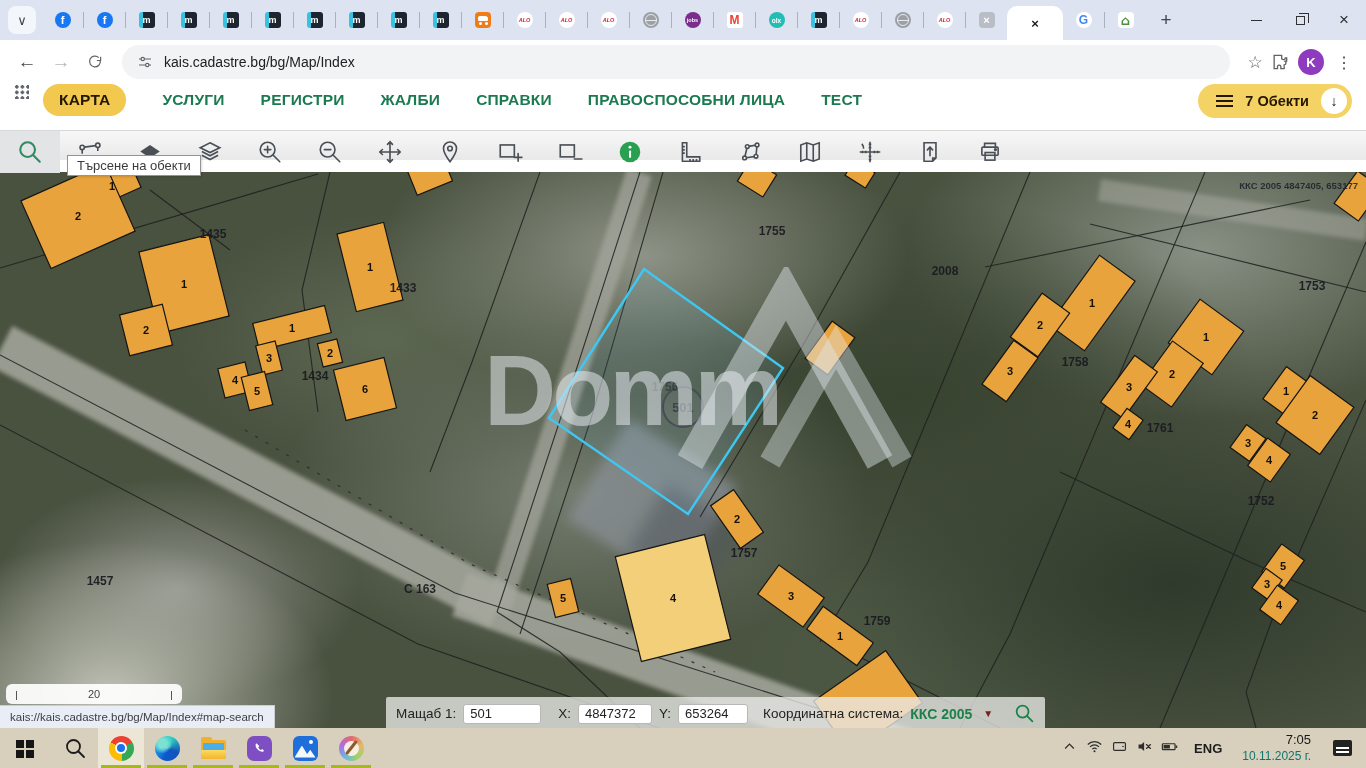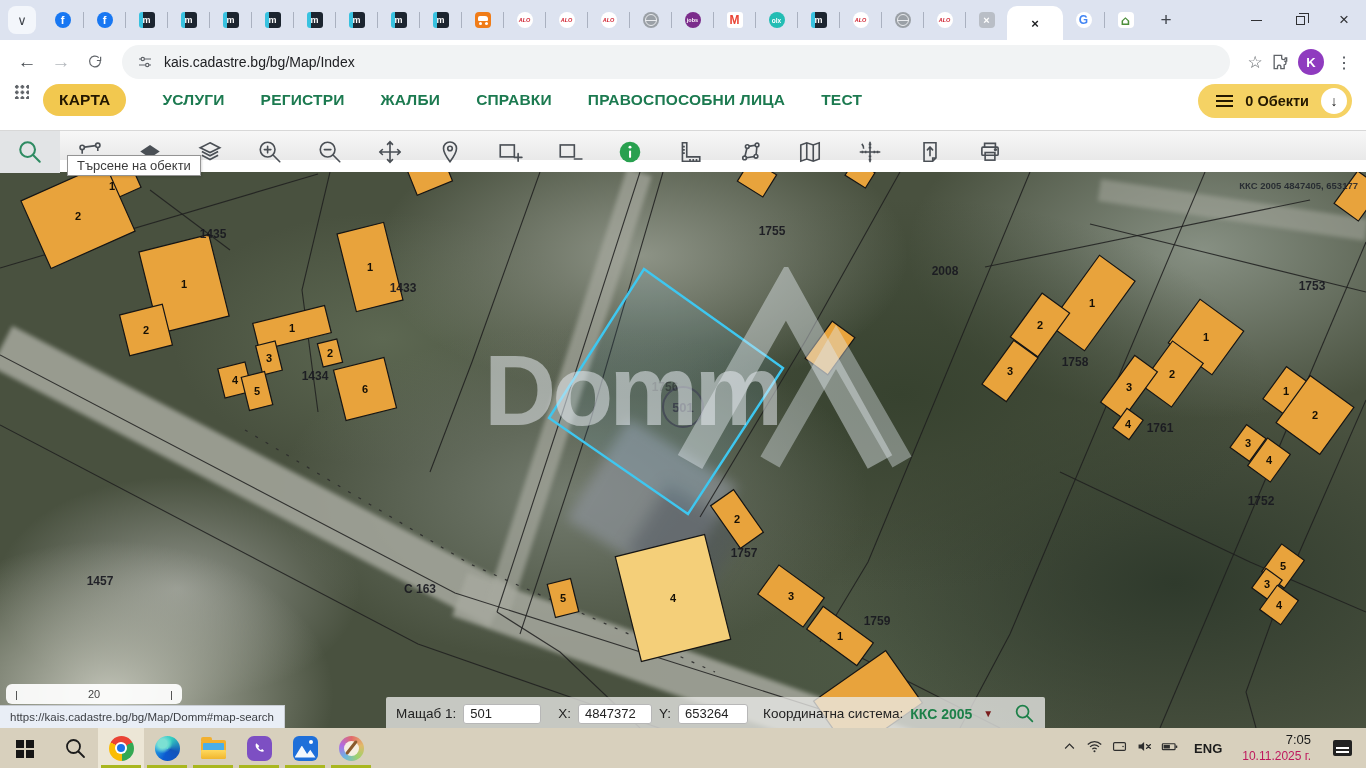--- a/index.html
+++ b/index.html
@@ -140,21 +140,21 @@
   .ph-m { position:absolute; left:2px; bottom:3px; width:21px; height:12px; background:#fff; clip-path:polygon(0 100%,35% 0,60% 70%,75% 35%,100% 100%); opacity:.95; }
   .ph-sun { position:absolute; right:5px; top:4px; width:4px; height:4px; border-radius:50%; background:#fff; }
   .paint { position:relative; width:25px; height:25px; border-radius:50%; background:conic-gradient(#e26a6a,#e2b96a,#9ed26b,#6bb7e2,#b16be2,#e26a6a); }
   .paint::before { content:""; position:absolute; left:5px; top:5px; width:15px; height:15px; border-radius:50%; background:#f6efe2; }
   .paint::after { content:""; position:absolute; left:11px; top:3px; width:3px; height:17px; background:#8a5b2d; transform:rotate(38deg); border-radius:2px; }
   .tb-right { margin-left:auto; display:flex; align-items:center; gap:4px; padding-right:8px; }
   .tray-ic { width:19px; height:19px; stroke:#2e2e2e; stroke-width:1.5; fill:none; margin:0 3px; cursor:pointer; }
   .lang { font-size:13px; font-weight:600; color:#1c1c1c; margin:0 8px; cursor:pointer; }
   .clock { text-align:right; line-height:1.25; margin:0 8px; cursor:pointer; }
   .clock .t { font-size:13px; color:#191919; }
-  .clock .d { font-size:12px; color:#be185d; }
+  .clock .d { font-size:12px; color:#0f766e; }
   .notif { position:relative; width:19px; height:16px; background:#222; border-radius:2px; margin:0 6px 0 10px; cursor:pointer; }
   .notif::before { content:""; position:absolute; left:3px; right:3px; bottom:3px; height:2px; background:#fff; box-shadow:0 -4px 0 #fff; }
 </style>
 </head>
 <body>
 
 <svg width="0" height="0" style="position:absolute">
   <defs>
     <symbol id="i-search" viewBox="0 0 24 24">
         <circle cx="9.8" cy="9.8" r="6.8"></circle>
@@ -382,21 +382,21 @@
         <a class="navitem nav-active">КАРТА</a>
         <a class="navitem">УСЛУГИ</a>
         <a class="navitem">РЕГИСТРИ</a>
         <a class="navitem">ЖАЛБИ</a>
         <a class="navitem">СПРАВКИ</a>
         <a class="navitem">ПРАВОСПОСОБНИ ЛИЦА</a>
         <a class="navitem">ТЕСТ</a>
       </nav>
     <div class="objpill">
       <span class="burger"></span>
-      <span class="objlabel">0 Обекти</span>
+      <span class="objlabel">7 Обекти</span>
       <span class="objdl">↓</span>
     </div>
   </div>
 
   <div class="maptoolbar">
     <div class="tools">
         <button class="tool tool-active">
           <svg class="ticon tint-green">
             <use href="#i-search"></use>
           </svg>
@@ -684,21 +684,21 @@
       <path d="M690,290 L786,120 L880,290" fill="none" stroke="rgba(226,232,238,.45)" stroke-width="28"></path>
       <path d="M770,290 L836,175 L902,290" fill="none" stroke="rgba(226,232,238,.40)" stroke-width="22"></path>
     </svg>
     <div class="watermark">
       <div class="wm-title">Domm</div>
     </div>
 
     <div class="scalebar">
         <span>20</span>
       </div>
-    <div class="statuslink">https://kais.cadastre.bg/bg/Map/Domm#map-search</div>
+    <div class="statuslink">kais://kais.cadastre.bg/bg/Map/Index#map-search</div>
 
     <div class="mapstatus">
       <span>Мащаб 1:</span>
       <input class="msinput ms-scale" value="501" style="">
       <span style="margin-left:10px">X:</span>
       <input class="msinput ms-x" value="4847372" style="">
       <span>Y:</span>
       <input class="msinput ms-y" value="653264" style="">
       <span style="margin-left:8px">Координатна система:</span>
       <span class="crsval">ККС 2005</span>

